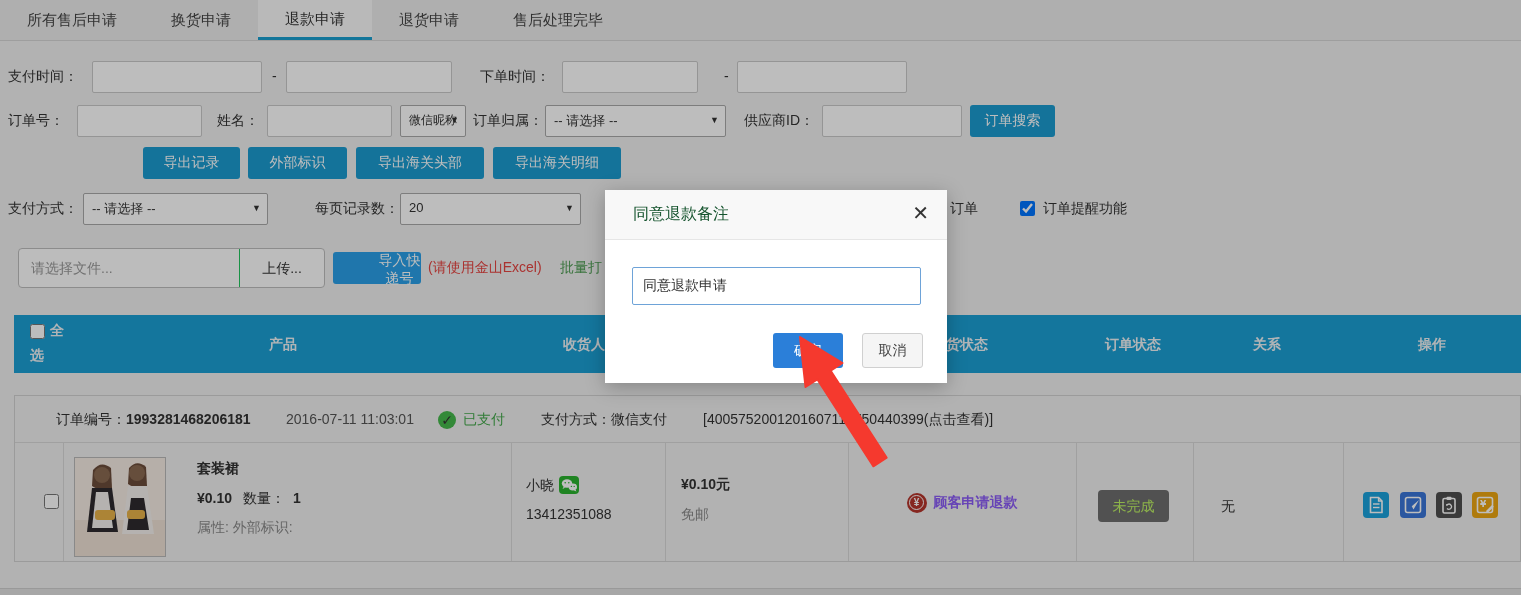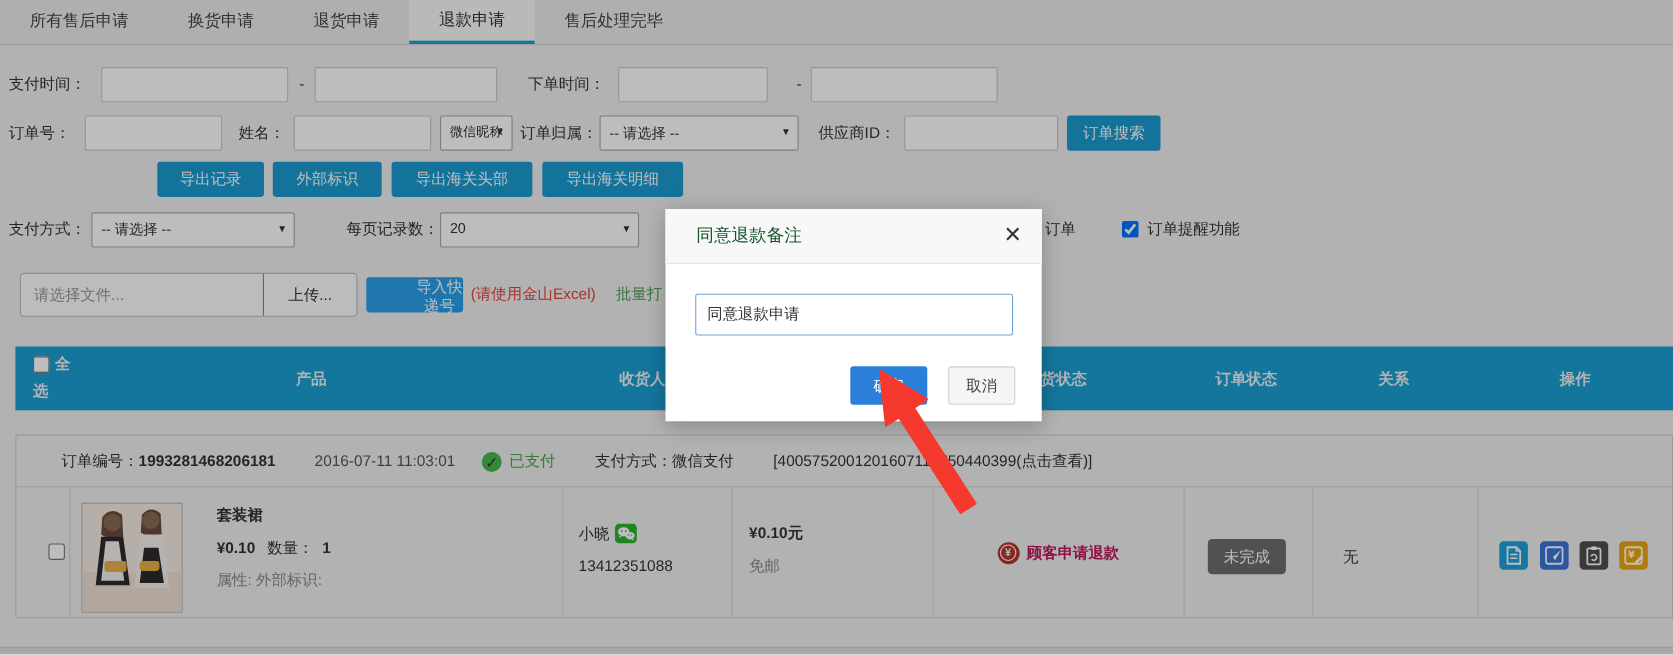--- a/index.html
+++ b/index.html
@@ -56,24 +56,24 @@
   .gray { color:#8a8a8a; }
 
   .wechat { display:inline-block; width:20px; height:18px; vertical-align:-4px; margin-left:5px; }
 
   .ship-cell { position:absolute; left:833px; top:47px; width:228px; height:119px;
                display:flex; align-items:center; justify-content:center; gap:7px; }
   .coin { width:20px; height:20px; border-radius:50%; background:#b5352c; display:flex;
           align-items:center; justify-content:center; }
   .coin i { width:15px; height:15px; border-radius:50%; border:1px solid #fff; color:#fff;
             font-style:normal; font-size:10px; font-weight:bold; text-align:center; line-height:13px; }
-  .refund-txt { font-size:14px; font-weight:bold; color:#be185d; }
+  .refund-txt { font-size:14px; font-weight:bold; color:#8b5cf6; }
 
   .status-btn { position:absolute; left:1083px; top:94px; width:71px; height:32px; background:#6e6e6e;
-                color:#ffffff; font-size:14px; text-align:center; line-height:32px; border-radius:4px; cursor:default; }
+                color:#bef264; font-size:14px; text-align:center; line-height:32px; border-radius:4px; cursor:default; }
 
   .act { position:absolute; top:96px; width:26px; height:26px; border-radius:4px; cursor:pointer; }
 
   .bottom-strip { position:absolute; left:0; top:588px; width:100%; height:7px; background:#e2e2e2;
                   border-top:1px solid #cfcfcf; }
 
   
   .backdrop { position:absolute; inset:0; background:rgba(0,0,0,0.26); z-index:50; }
   .modal { position:absolute; left:605px; top:190px; width:342px; height:193px; background:#fff; z-index:60;
            box-shadow:0 4px 18px rgba(0,0,0,0.25); }
@@ -89,22 +89,22 @@
   .arrow-svg { position:absolute; left:0; top:0; width:1521px; height:595px; z-index:70; pointer-events:none; }
 </style>
 </head>
 <body>
 
 <div class="page">
 
   <div class="tabbar">
     <div class="tab">所有售后申请</div>
     <div class="tab">换货申请</div>
+    <div class="tab active">退款申请</div>
     <div class="tab">退货申请</div>
-    <div class="tab active">退款申请</div>
     <div class="tab">售后处理完毕</div>
   </div>
 
   <span class="lbl" style="left:8px; top:68px;">支付时间：</span>
   <input class="inp" style="left: 92px; top: 61px; width: 170px;">
   <span class="dash" style="left:272px; top:68px;">-</span>
   <input class="inp" style="left: 286px; top: 61px; width: 166px;">
   <span class="lbl" style="left:480px; top:68px;">下单时间：</span>
   <input class="inp" style="left: 562px; top: 61px; width: 136px;">
   <span class="dash" style="left:724px; top:68px;">-</span>

